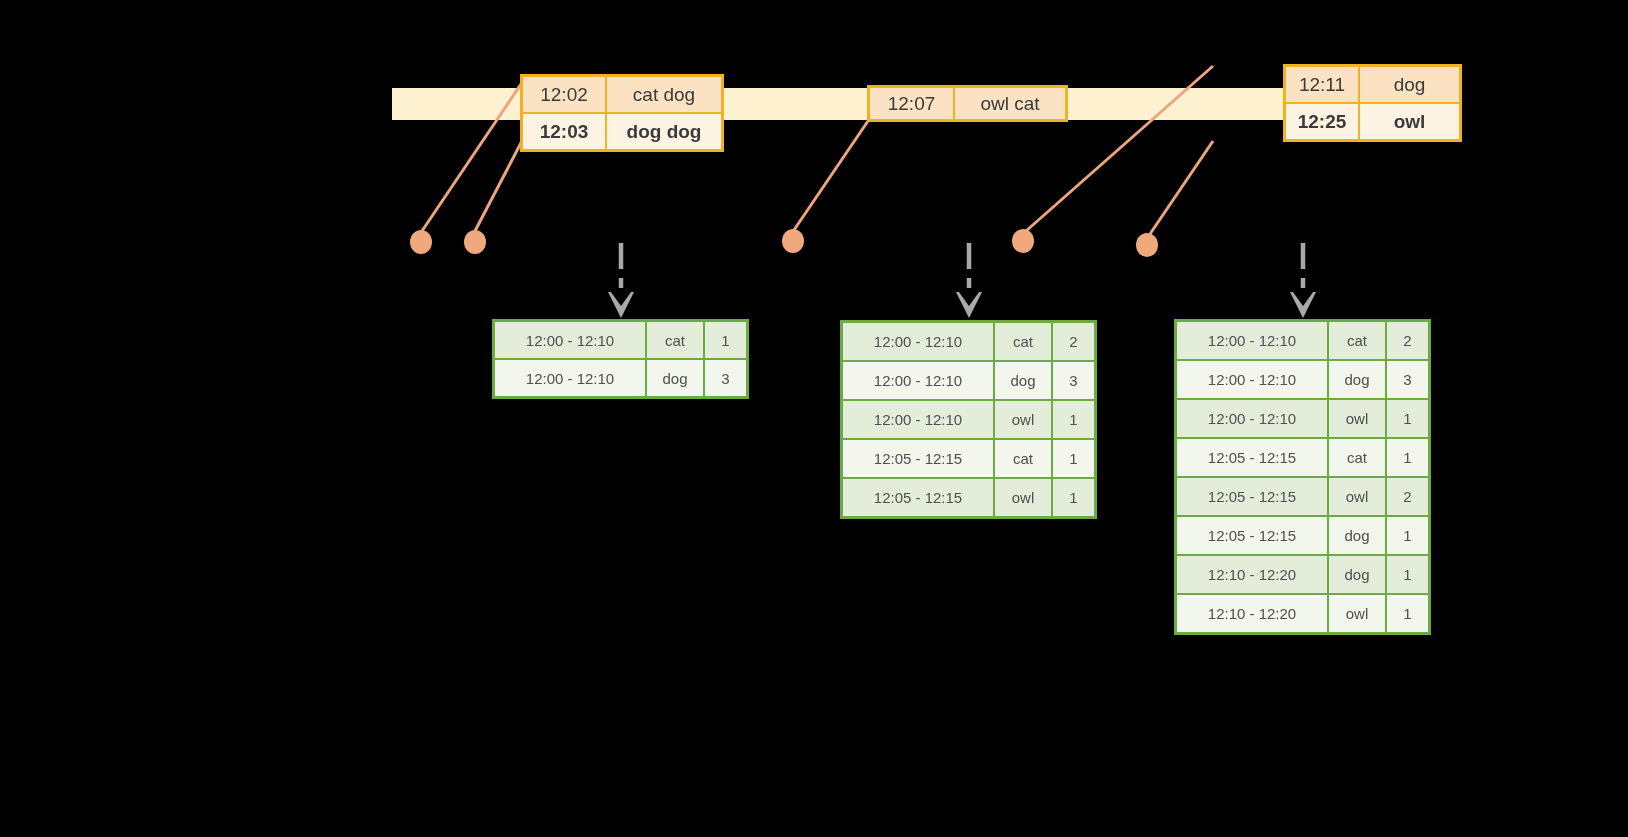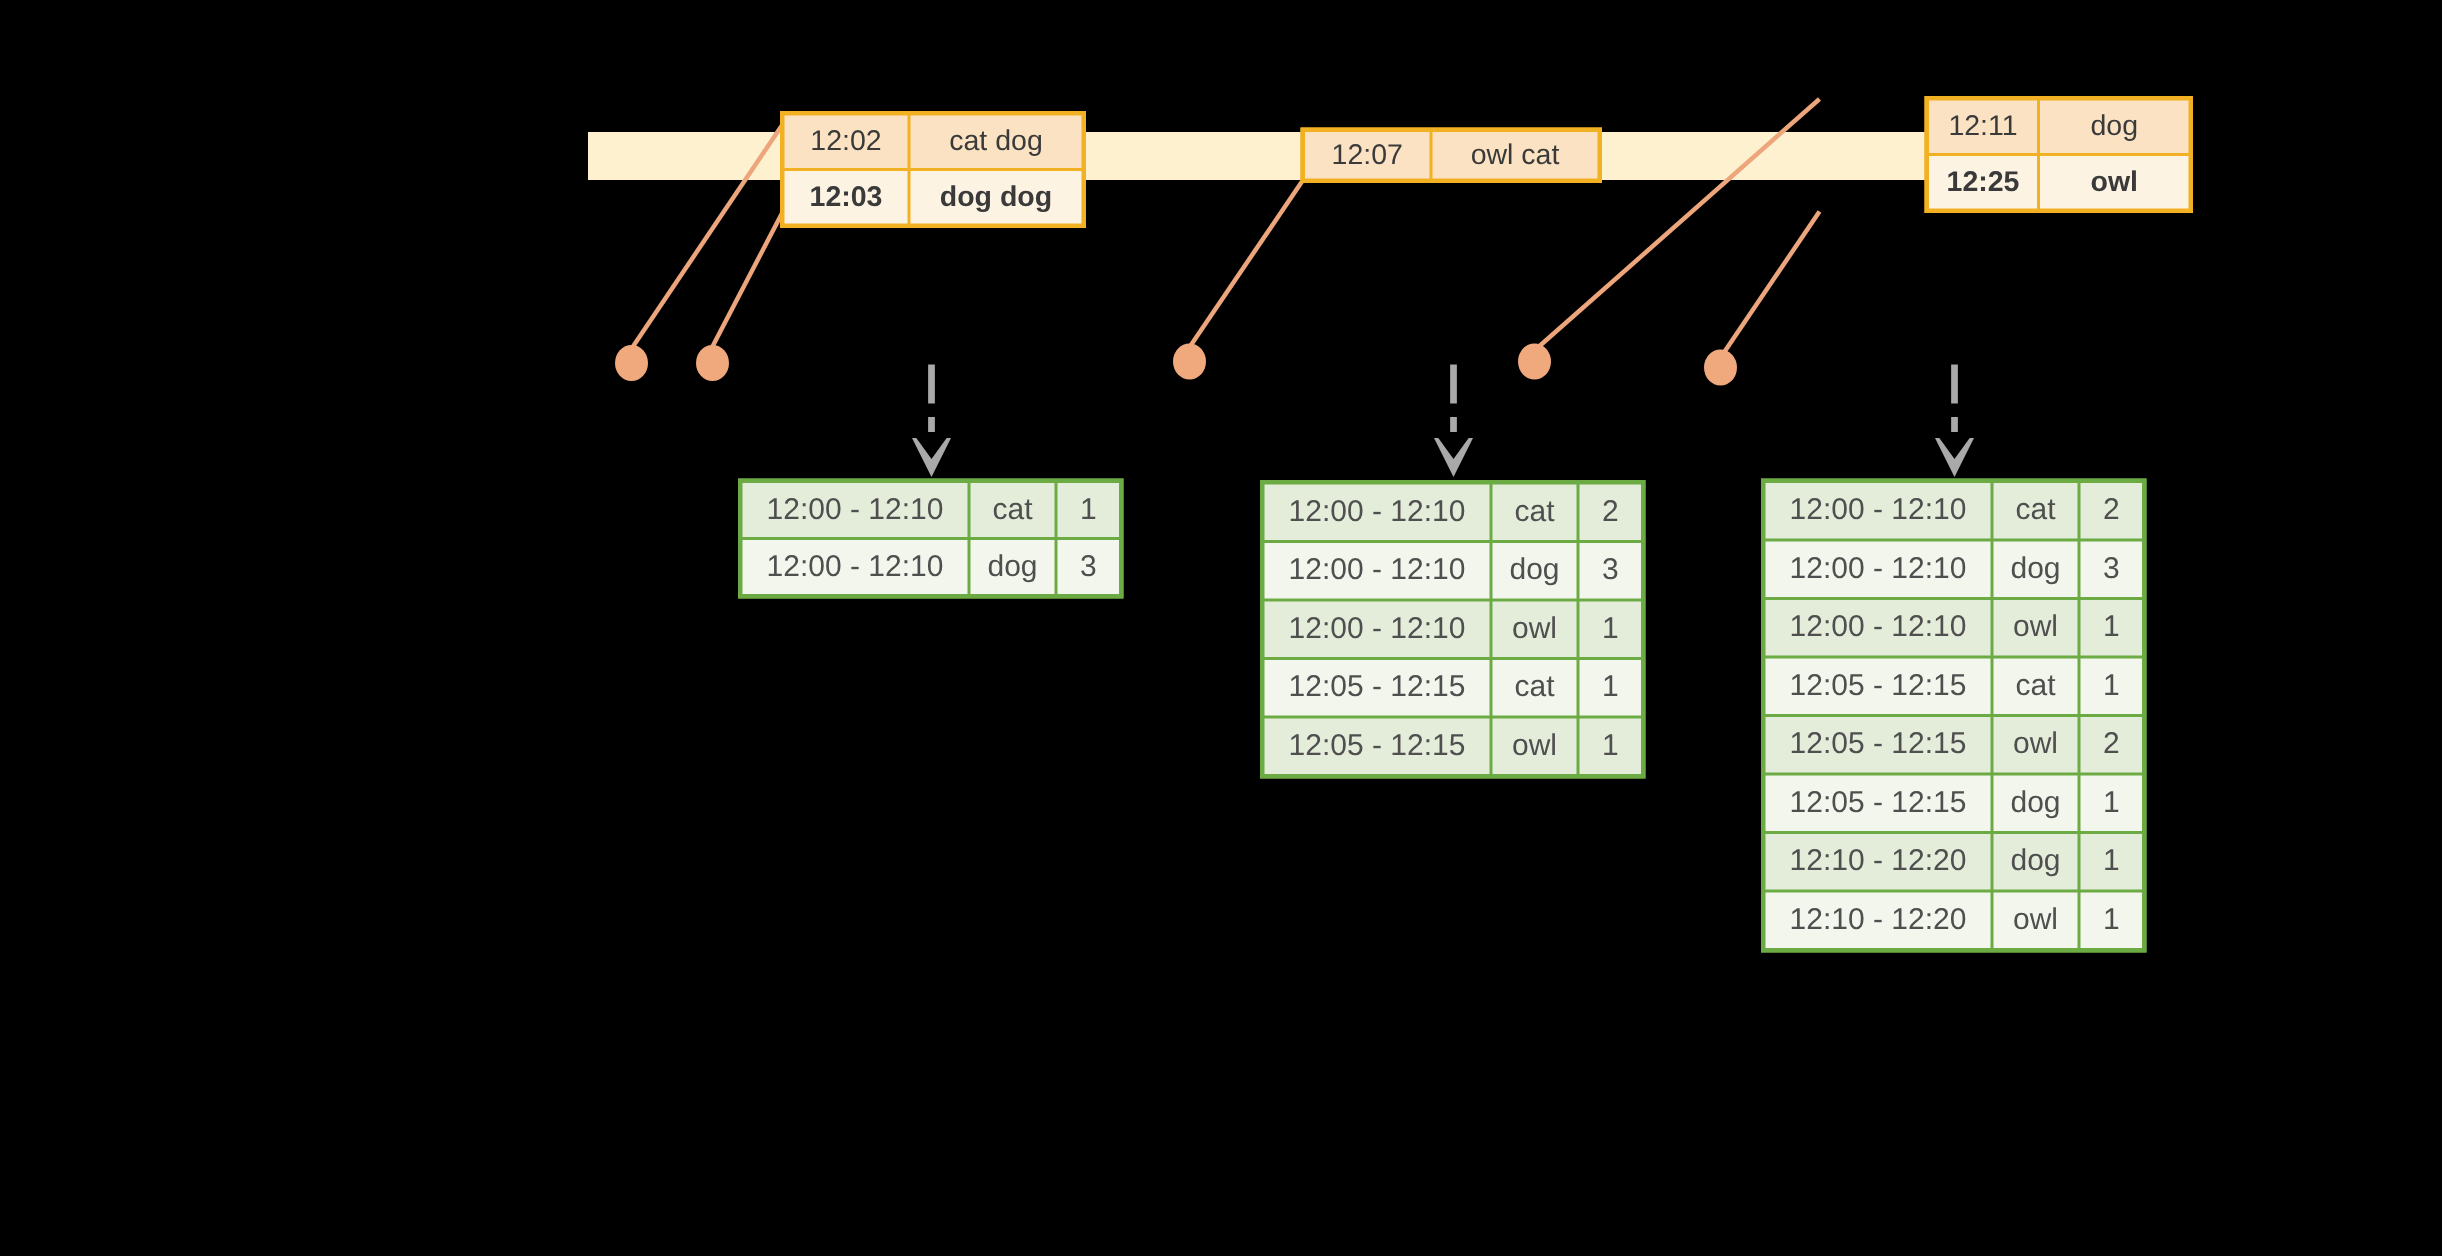--- a/index.html
+++ b/index.html
@@ -23,21 +23,21 @@
     font-size:19px;color:var(--txt);
   }
   .peach-dark{background:var(--peach-dark);}
   .peach-light{background:var(--peach-light);font-weight:bold;}
   .gtable{
     position:absolute;z-index:2;display:grid;gap:2px;
     background:var(--green);border:3px solid var(--green);
   }
   .gcell{
     display:flex;align-items:center;justify-content:center;
-    font-size:20px;color:var(--txt2);
+    font-size:15px;color:var(--txt2);
   }
   .g-dark{background:var(--green-dark);}
   .g-light{background:var(--green-light);}
 </style>
 </head>
 <body>
 
 <svg class="overlay" width="1628" height="837" viewBox="0 0 1628 837">
 
   <polygon points="392,88 1420,88 1420,76 1455,104 1420,132 1420,120 392,120" fill="#fdf1cf"></polygon>

